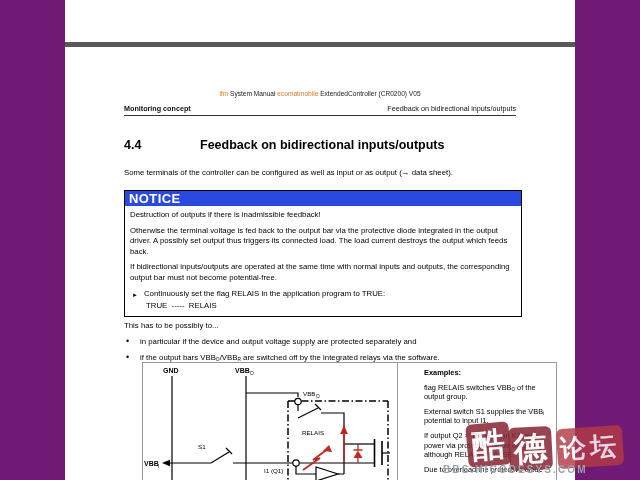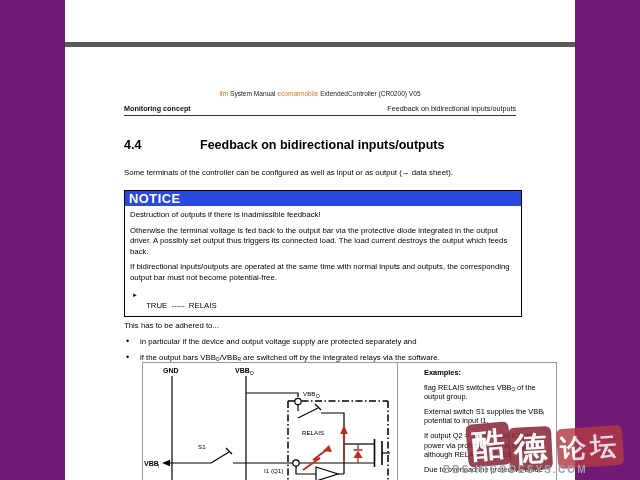--- a/index.html
+++ b/index.html
@@ -69,26 +69,27 @@
     <div class="intro">Some terminals of the controller can be configured as well as input or as output (→ data sheet).</div>
 
     <div class="notice">
       <div class="notice-hd" style="background: rgb(42, 74, 223);">NOTICE</div>
       <div class="notice-bd">
         <p>Destruction of outputs if there is inadmissible feedback!</p>
         <p>Otherwise the terminal voltage is fed back to the output bar via the protective diode integrated in the output driver. A possibly set output thus triggers its connected load. The load current destroys the output which feeds back.</p>
         <p>If bidirectional inputs/outputs are operated at the same time with normal inputs and outputs, the corresponding output bar must not become potential-free.</p>
         <div class="notice-act">
           <span class="mk">►</span>
+          <span>Continuously set the flag RELAIS in the application program to TRUE:</span>
         </div>
         <div class="act2">TRUE  -----  RELAIS</div>
       </div>
     </div>
 
-    <div class="adhere">This has to be adhered to...</div>
+    <div class="adhere">This has to be possibly to...</div>
     <div class="blt blt1">
       <span class="dot">•</span>
       <span><span>in particular if the device and output voltage supply are protected separately and</span></span>
     </div>
     <div class="blt blt2">
       <span class="dot">•</span>
       <span><span>if the output bars VBB</span><sub>O</sub><span>/VBB</span><sub>R</sub><span> are switched off by the integrated relays via the software.</span></span>
     </div>
 
     <div class="figure">

